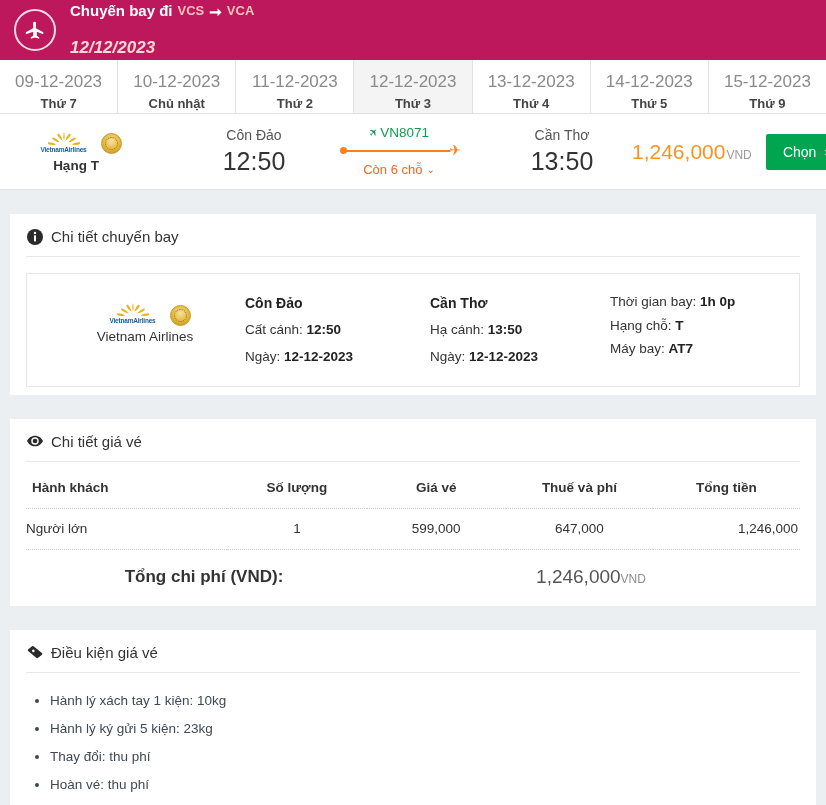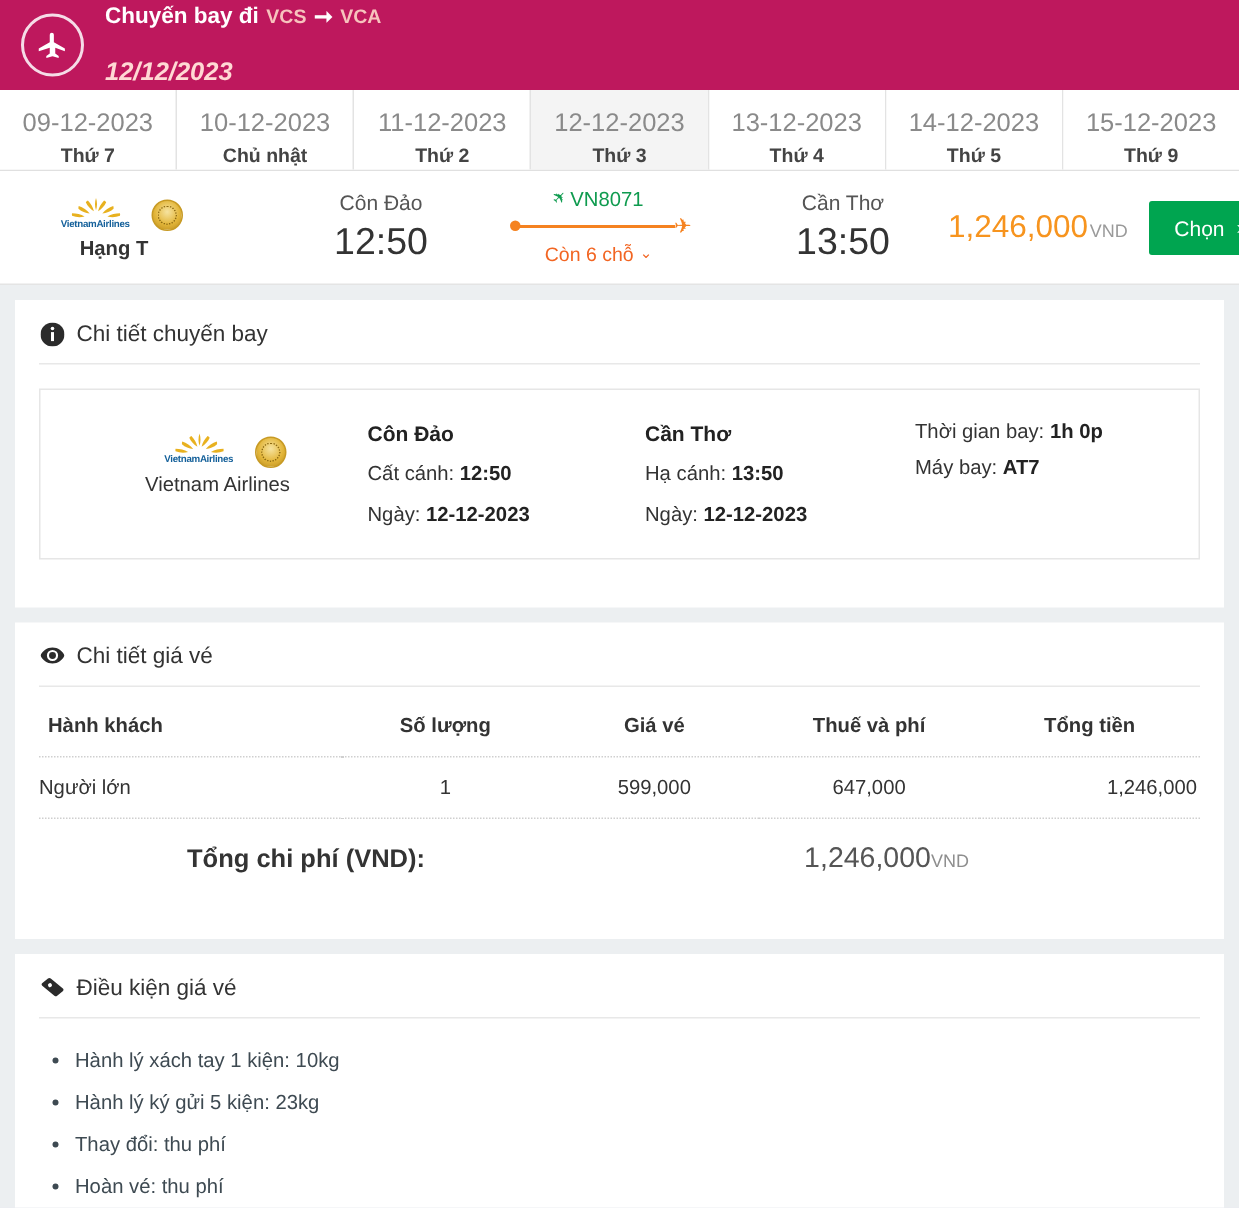--- a/index.html
+++ b/index.html
@@ -157,22 +157,22 @@
     padding: 0 14px;
     font-size: 14px; font-family: "Liberation Sans", sans-serif;
     display: flex; align-items: center; justify-content: center; gap: 8px;
     cursor: pointer; margin-right: 4px;
   }
   .choose-btn .chev { font-size: 13px; opacity: .85; }
 
   
   .panel {
     background: #ffffff;
-    margin: 10px 10px 0 10px;
-    padding: 14px 16px 32px 16px;
+    margin: 24px 10px 0 10px;
+    padding: 14px 16px 8px 16px;
   }
   .panel-head {
     display: flex; align-items: center; gap: 8px;
     font-size: 15px; color: #333333;
     padding-bottom: 11px;
     border-bottom: 1px solid #e8e8e8;
   }
   .panel-head .ph-icon { width: 17px; height: 17px; display:inline-flex; align-items:center; justify-content:center; }
   .panel-head .ph-icon svg { width: 16px; height: 16px; fill: #2b2b2b; }
 
@@ -413,20 +413,24 @@
         <div>
           <span>Ngày:</span>
           <b>12-12-2023</b>
         </div>
       </div>
 
       <div class="db-col col-info">
         <div>
           <span>Thời gian bay:</span>
           <b>1h 0p</b>
+        </div>
+        <div>
+          <span>Hạng chỗ:</span>
+          <b>T</b>
         </div>
         <div>
           <span>Máy bay:</span>
           <b>AT7</b>
         </div>
       </div>
     </div>
   </div>
 
   <div class="panel">

